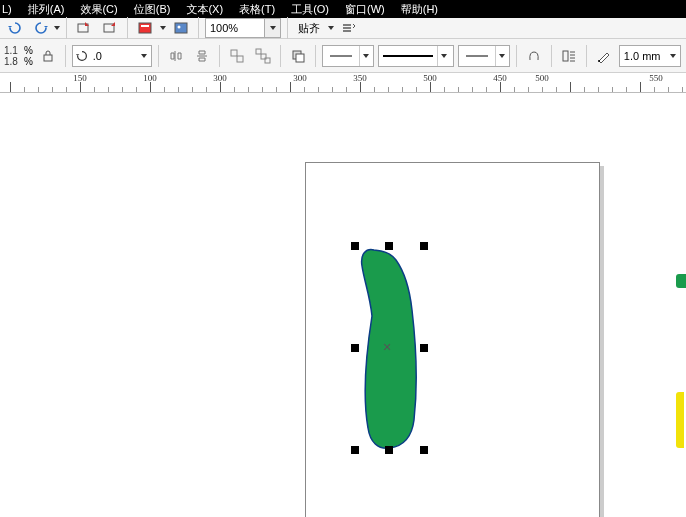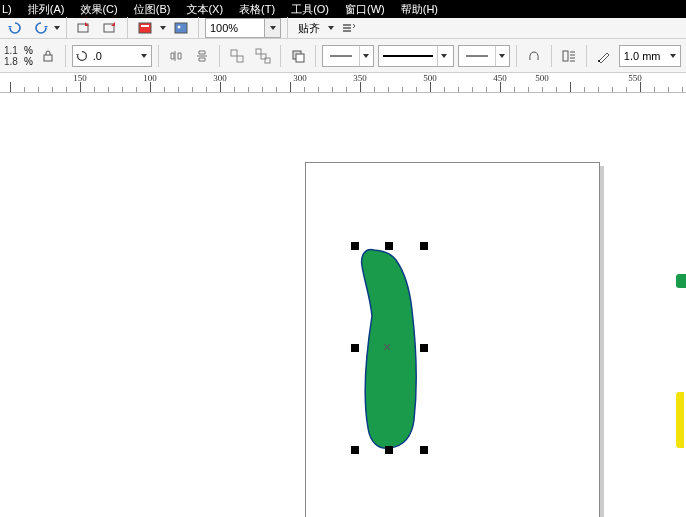--- a/index.html
+++ b/index.html
@@ -309,21 +309,21 @@
       <div class="minor" style="left: 668px;"></div>
       <div class="minor" style="left: 682px;"></div>
       <div class="lbl" style="left: 80px;">150</div>
       <div class="lbl" style="left: 150px;">100</div>
       <div class="lbl" style="left: 220px;">300</div>
       <div class="lbl" style="left: 300px;">300</div>
       <div class="lbl" style="left: 360px;">350</div>
       <div class="lbl" style="left: 430px;">500</div>
       <div class="lbl" style="left: 500px;">450</div>
       <div class="lbl" style="left: 542px;">500</div>
-      <div class="lbl" style="left: 635px;">550</div>
+      <div class="lbl" style="left: 656px;">550</div>
     </div>
 </div>
 
 <div class="canvas-area">
   <div class="page"></div>
 
   <div class="shape">
     <svg width="78" height="210" viewBox="0 0 78 210">
       <path d="M22 6
                C 14 4, 8 10, 10 22

